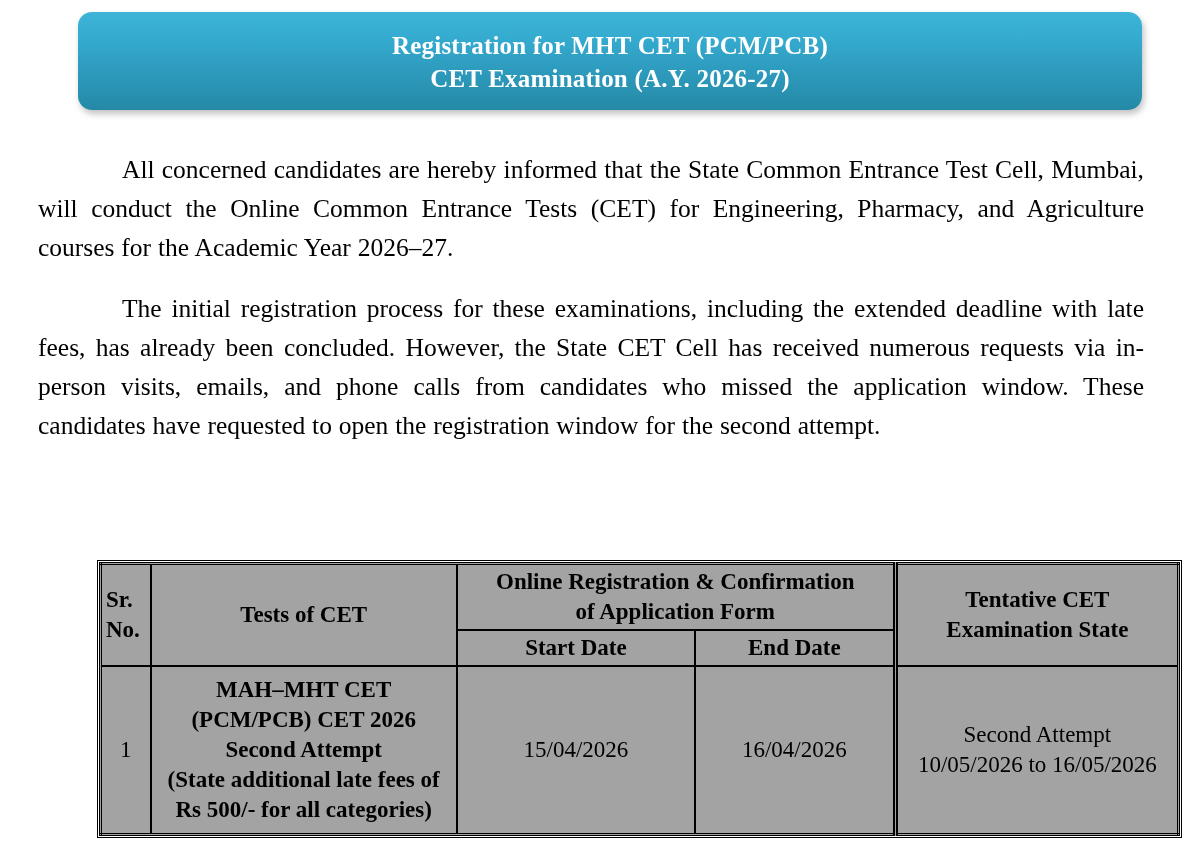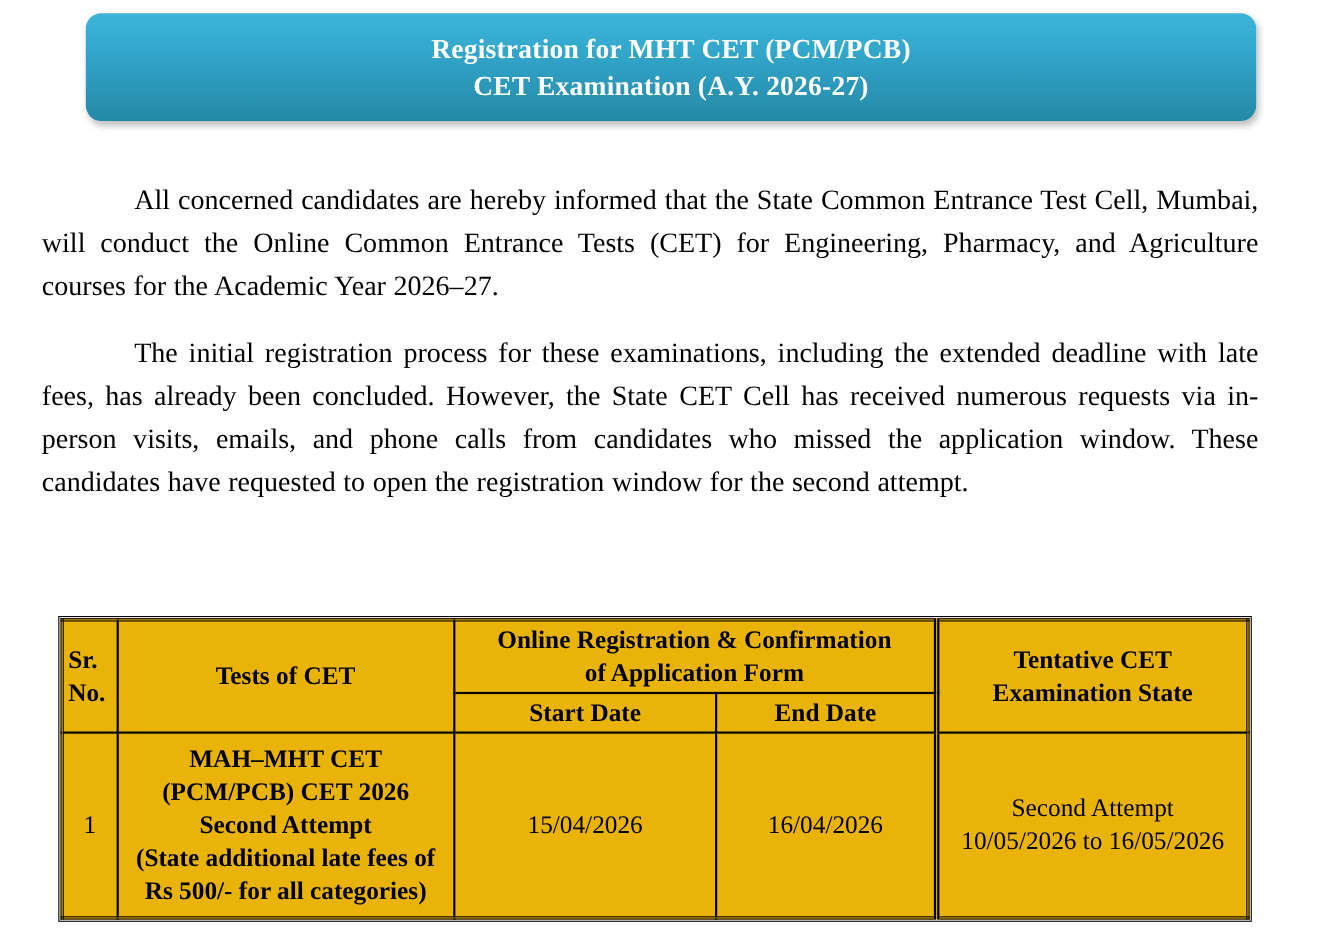--- a/index.html
+++ b/index.html
@@ -59,39 +59,40 @@
     left: 38px;
     top: 146px;
     width: 1106px;
   }
   .para {
     font-size: 25.5px;
     line-height: 39px;
     text-align: justify;
     text-justify: inter-word;
     text-indent: 84px;
-    margin: 16px 0 22px 0;
+    margin: 4px 0 22px 0;
     word-spacing: 0.5px;
   }
   .para:last-child {
     margin-bottom: 0;
   }
 
   
   .table-wrap {
     position: absolute;
     left: 55px;
     top: 562px;
     width: 1081px;
   }
   table.cet {
     border-collapse: collapse;
     table-layout: fixed;
     width: 1081px;
-    background: #eab308;
+    background: #a3a3a3;
+    margin-left: 44px;
   }
   table.cet td,
   table.cet th {
     border: 2px solid #000000;
     padding: 2px 4px;
     vertical-align: middle;
     text-align: center;
     font-size: 23px;
     line-height: 30px;
   }

